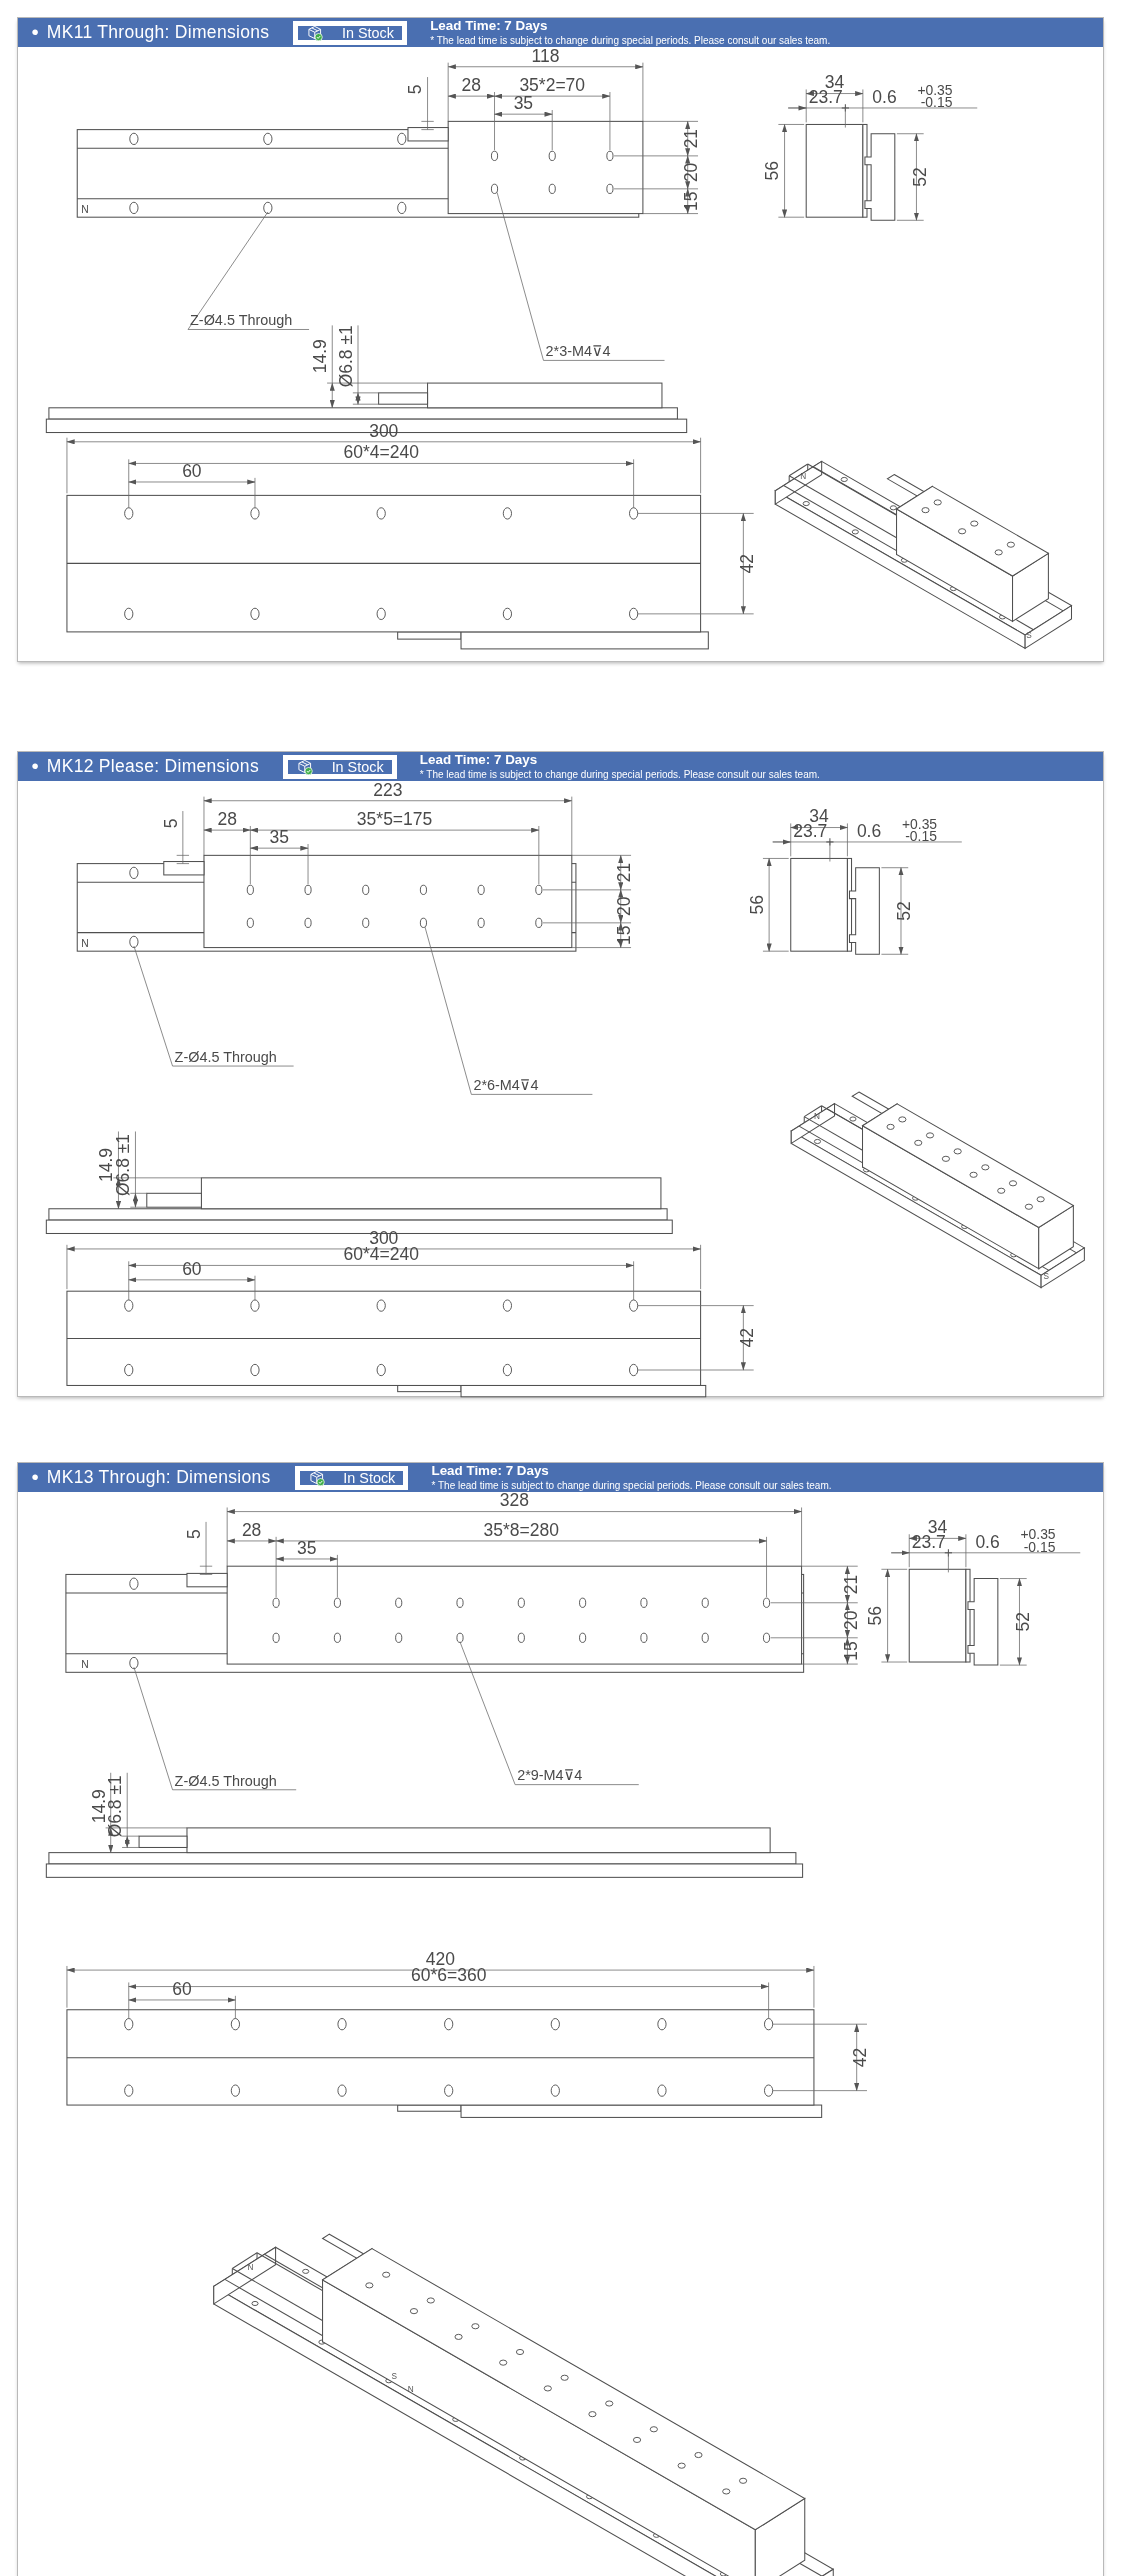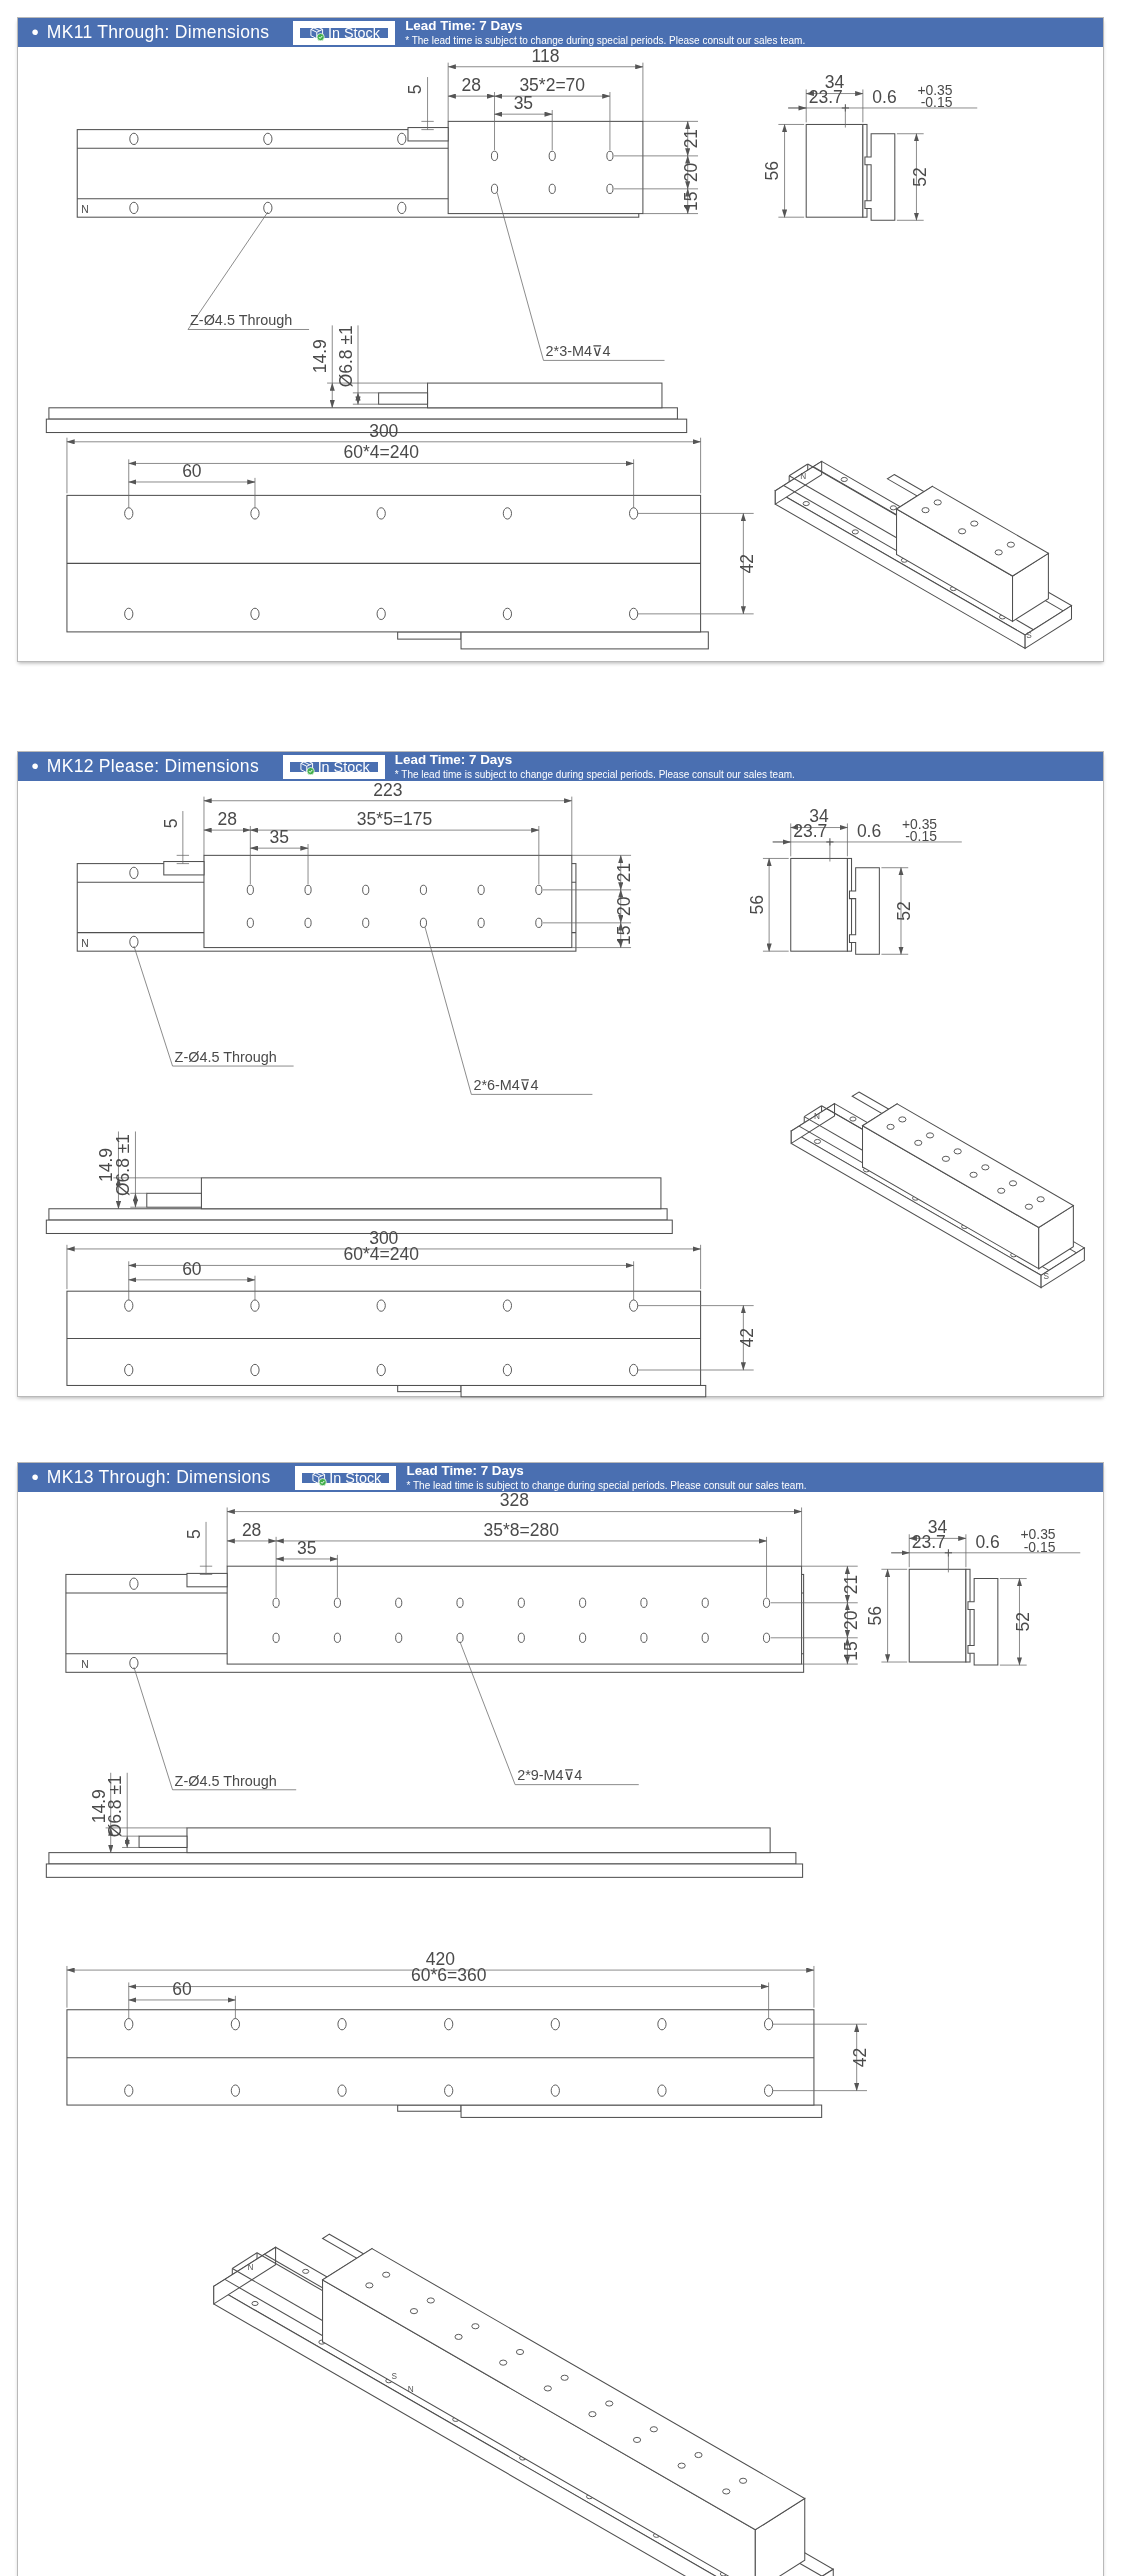--- a/index.html
+++ b/index.html
@@ -3,24 +3,24 @@
 <meta charset="utf-8">
 <style>
   html,body{margin:0;padding:0}
   body{width:1121px;height:2908px;position:relative;background:#fff;font-family:"Liberation Sans",sans-serif}
   .card{position:absolute;left:17px;width:1087px;background:#fff;border:0.5px solid #b9b9b9;
         box-shadow:0 3.1px 3.6px -1px rgba(0,0,0,.28);box-sizing:border-box}
   .hd{height:29px;background:#4a6fb1;display:flex;align-items:center;color:#fff;
       padding:0 5.2px 0 13.4px;box-sizing:border-box}
   .bullet{font-size:20.6px;margin-right:8.2px;line-height:1}
   .ttl{font-size:17.5px;letter-spacing:0.3px;white-space:nowrap}
-  .badge{margin-left:24px;border:7px solid #ffffff;display:flex;align-items:center;gap:2px;
+  .badge{margin-left:24px;border:5px solid #ffffff;display:flex;align-items:center;gap:18px;
          padding:2.1px 8.2px;height:24px;box-sizing:border-box;flex:none}
   .badge .bt{font-size:14.4px}
-  .lead{margin-left:10px;line-height:1.2}
+  .lead{margin-left:23px;line-height:1.2}
   .lt1{font-size:13.4px;font-weight:700}
   .lt2{font-size:10px}
   svg{display:block}
   .ol{stroke:#4f4f4f;stroke-width:2;fill:none}
   .olf{stroke:#4f4f4f;stroke-width:2;fill:#fff}
   .dl{stroke:#6a6a6a;stroke-width:1.5;fill:none}
   .hl{stroke:#4f4f4f;stroke-width:1.8;fill:#fff}
   text{fill:#4a4a4a}
   .dt{font-size:34px;text-anchor:middle}
   .tt{font-size:27px;text-anchor:middle}

